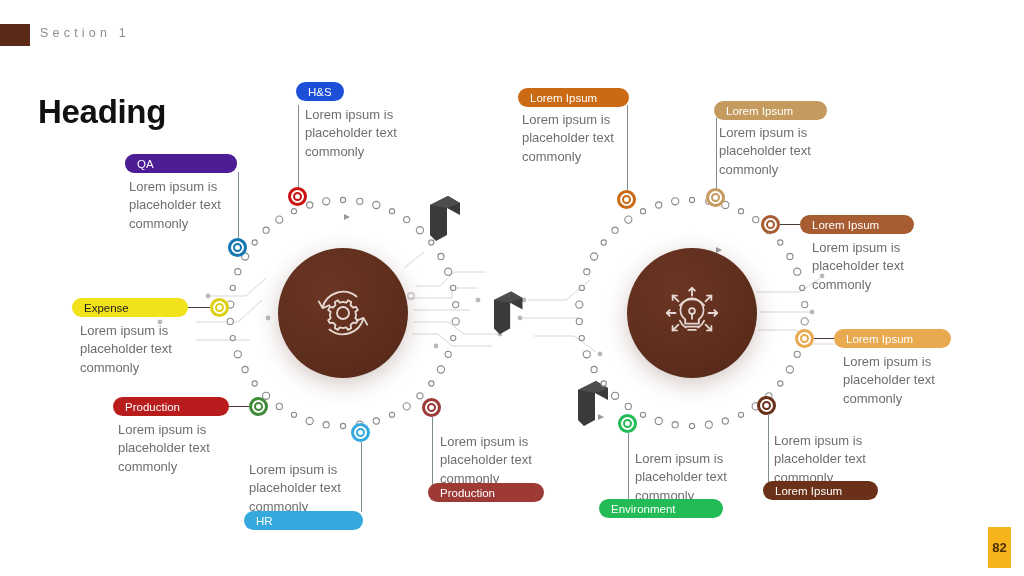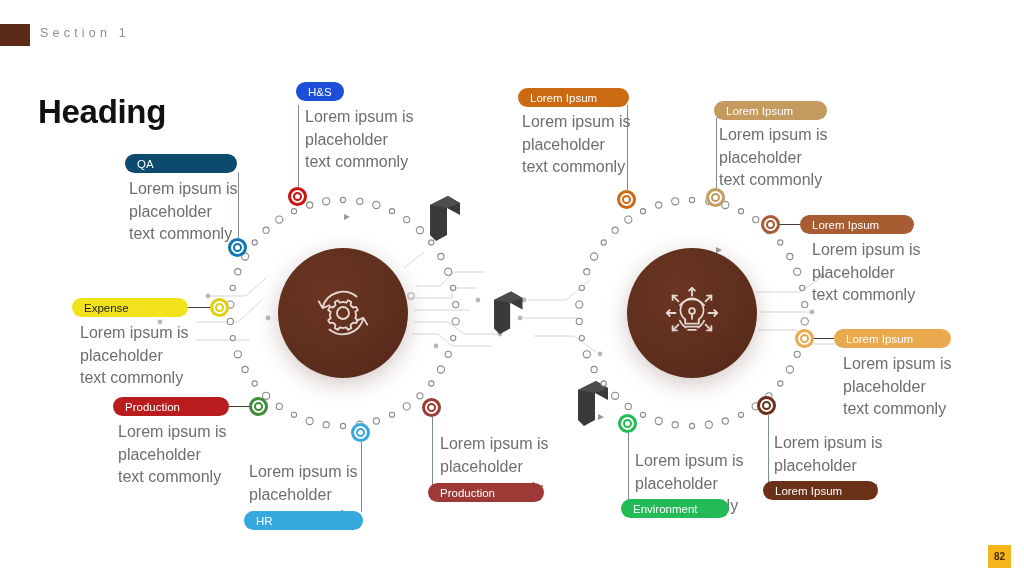--- a/index.html
+++ b/index.html
@@ -27,22 +27,22 @@
     font-size:33px; font-weight:bold; color:#111; letter-spacing:-0.3px;margin-top:44px;
   }
   .brand-logo {
     position:absolute; right:34px; top:28px;
     font-family:"DejaVu Serif", serif;
     font-weight:bold; font-size:19px; letter-spacing:1.6px;
     color:#4a2418;
   }
   .page-badge {
     position:absolute; right:13px; bottom:8px;
-    width:23px; height:23px; background:#f5b31c;
-    color:#4a3000; font-size:10px; font-weight:bold;
+    width:23px; height:41px; background:#f5b31c;
+    color:#4a3000; font-size:13px; font-weight:bold;
     display:flex; align-items:center; justify-content:center;
   }
 
   
   #deco { position:absolute; left:0; top:0; width:1024px; height:576px; pointer-events:none; }
 
   
   .hub {
     position:absolute; border-radius:50%;
     background:radial-gradient(circle at 38% 32%, #6b3523 0%, #5e2e1d 60%, #522618 100%);
@@ -55,21 +55,21 @@
   .pill {
     position:absolute; height:19px; border-radius:10px;
     display:flex; align-items:center;
     padding:0 12px;
     font-size:11.5px; color:#fff; white-space:nowrap;
   }
   .pill.dark-text { color:#1d1d1d; }
 
   
   .note {
-    position:absolute; font-size:16px; line-height:1.42;
+    position:absolute; font-size:13px; line-height:1.42;
     color:#6e6e6e; width:112px;
   }
 
   
   .marker {
     position:absolute; width:19px; height:19px; border-radius:50%;
     display:flex; align-items:center; justify-content:center;
     background:#fff;
   }
   .marker .ring-o { width:19px;height:19px;border-radius:50%;border:3px solid currentColor;
@@ -293,21 +293,21 @@
     <span>H&amp;S</span>
   </div>
   <div class="note" style="left:305px; top:106px;">Lorem ipsum is placeholder text commonly</div>
 
   <div class="conn v" style="left:238px; top:172px; height:72px;"></div>
   <div class="marker" style="left:228px; top:238px; color:#1077b0;">
     <div class="ring-o">
         <div class="ring-i"></div>
       </div>
   </div>
-  <div class="pill" style="left:125px; top:154px; background:#0c4a6e; width:112px;">
+  <div class="pill" style="left:125px; top:154px; background:#4c1d95; width:112px;border-radius:9px;">
     <span>QA</span>
   </div>
   <div class="note" style="left:129px; top:178px;">Lorem ipsum is placeholder text commonly</div>
 
   <div class="conn h" style="left:186px; top:307px; width:40px;"></div>
   <div class="marker" style="left:210px; top:298px; color:#ddcf12;">
     <div class="ring-o">
         <div class="ring-i"></div>
       </div>
   </div>
@@ -393,21 +393,21 @@
   </div>
   <div class="note" style="left:843px; top:353px;">Lorem ipsum is placeholder text commonly</div>
 
   <div class="conn v" style="left:628px; top:433px; height:76px;"></div>
   <div class="marker" style="left:618px; top:414px; color:#22bb55;">
     <div class="ring-o">
         <div class="ring-i"></div>
       </div>
   </div>
   <div class="note" style="left:635px; top:450px;">Lorem ipsum is placeholder text commonly</div>
-  <div class="pill" style="left:621px; top:499px; background:#22bb55; width:108px;">
+  <div class="pill" style="left:599px; top:499px; background:#22bb55; width:124px;">
     <span>Environment</span>
   </div>
 
   <div class="conn v" style="left:768px; top:415px; height:76px;"></div>
   <div class="marker" style="left:757px; top:396px; color:#6b3118;">
     <div class="ring-o">
         <div class="ring-i"></div>
       </div>
   </div>
   <div class="note" style="left:774px; top:432px;">Lorem ipsum is placeholder text commonly</div>

